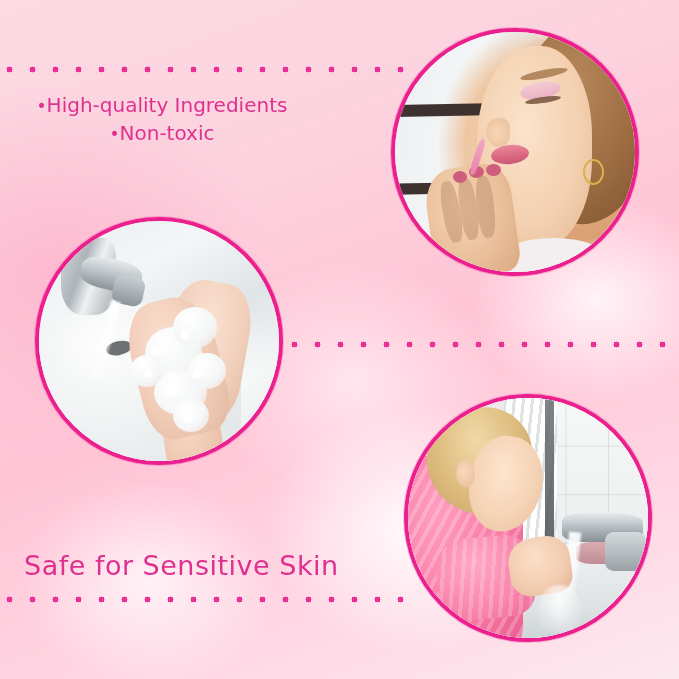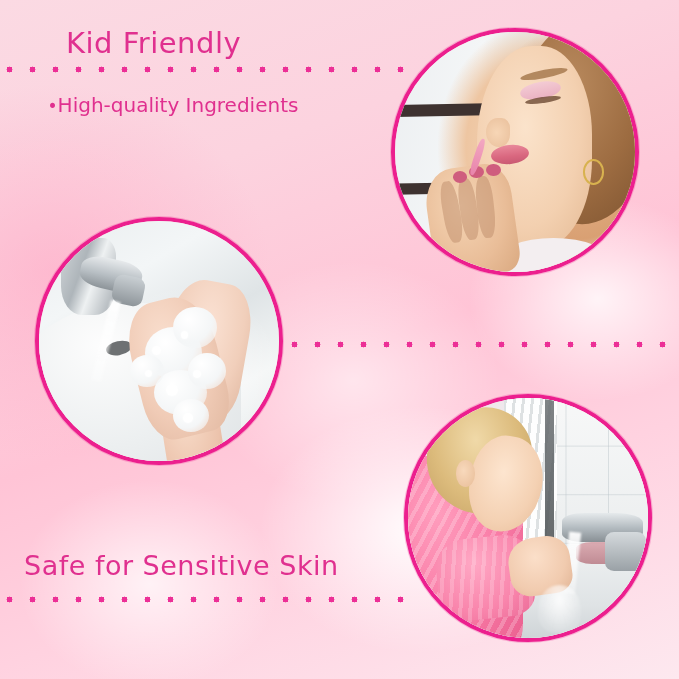--- a/index.html
+++ b/index.html
@@ -44,21 +44,21 @@
     letter-spacing:0.5px;
     white-space:nowrap;
   }
   #h-kid{ left:66px; top:26px; font-size:29px; }
   #h-wash{ left:307px; top:299px; font-size:27px; }
   #h-safe{ left:24px; top:550px; font-size:27px; }
 
   
   #bullets{
     position:absolute;
-    left:15px; top:92px; width:316px;
+    left:4px; top:92px; width:316px;
     text-align:center;
     color:#e0308f;
     font-size:20px;
     line-height:27px;
     white-space:nowrap;
   }
   #bullets .li{ display:block; }
   #bullets .bullet{ font-size:17px; }
 
   
@@ -317,27 +317,27 @@
 </style>
 </head>
 <body>
 
 <div id="stage">
 
   <div class="dots" id="dots-top"></div>
   <div class="dots" id="dots-mid"></div>
   <div class="dots" id="dots-bottom"></div>
 
-  <div class="heading" id="h-kid">Kid Friendly</div>
 
 
   <div class="heading" id="h-safe">Safe for Sensitive Skin</div>
 
   <div id="bullets">
     <span class="li"><span class="bullet">•</span><span>High-quality Ingredients</span></span>
+    <span class="li"><span class="bullet">•</span><span>Non-toxic</span></span>
   </div>
 
   <div class="circle" id="circle-lipgloss">
     <div class="photo p1">
       <div class="barA"></div>
       <div class="barB"></div>
       <div class="hair"></div>
       <div class="face"></div>
       <div class="brow"></div>
       <div class="eyeshadow"></div>

